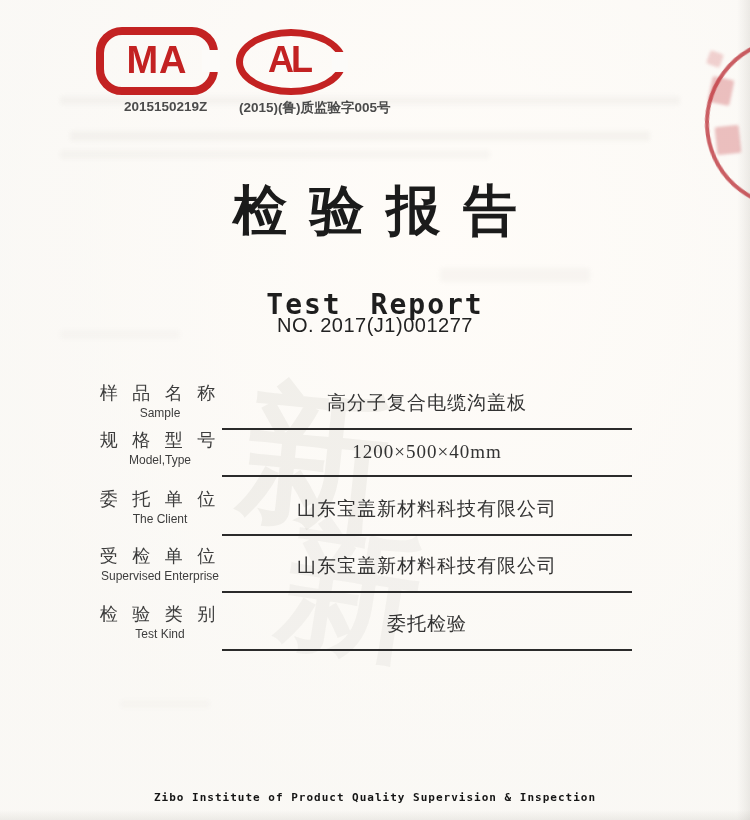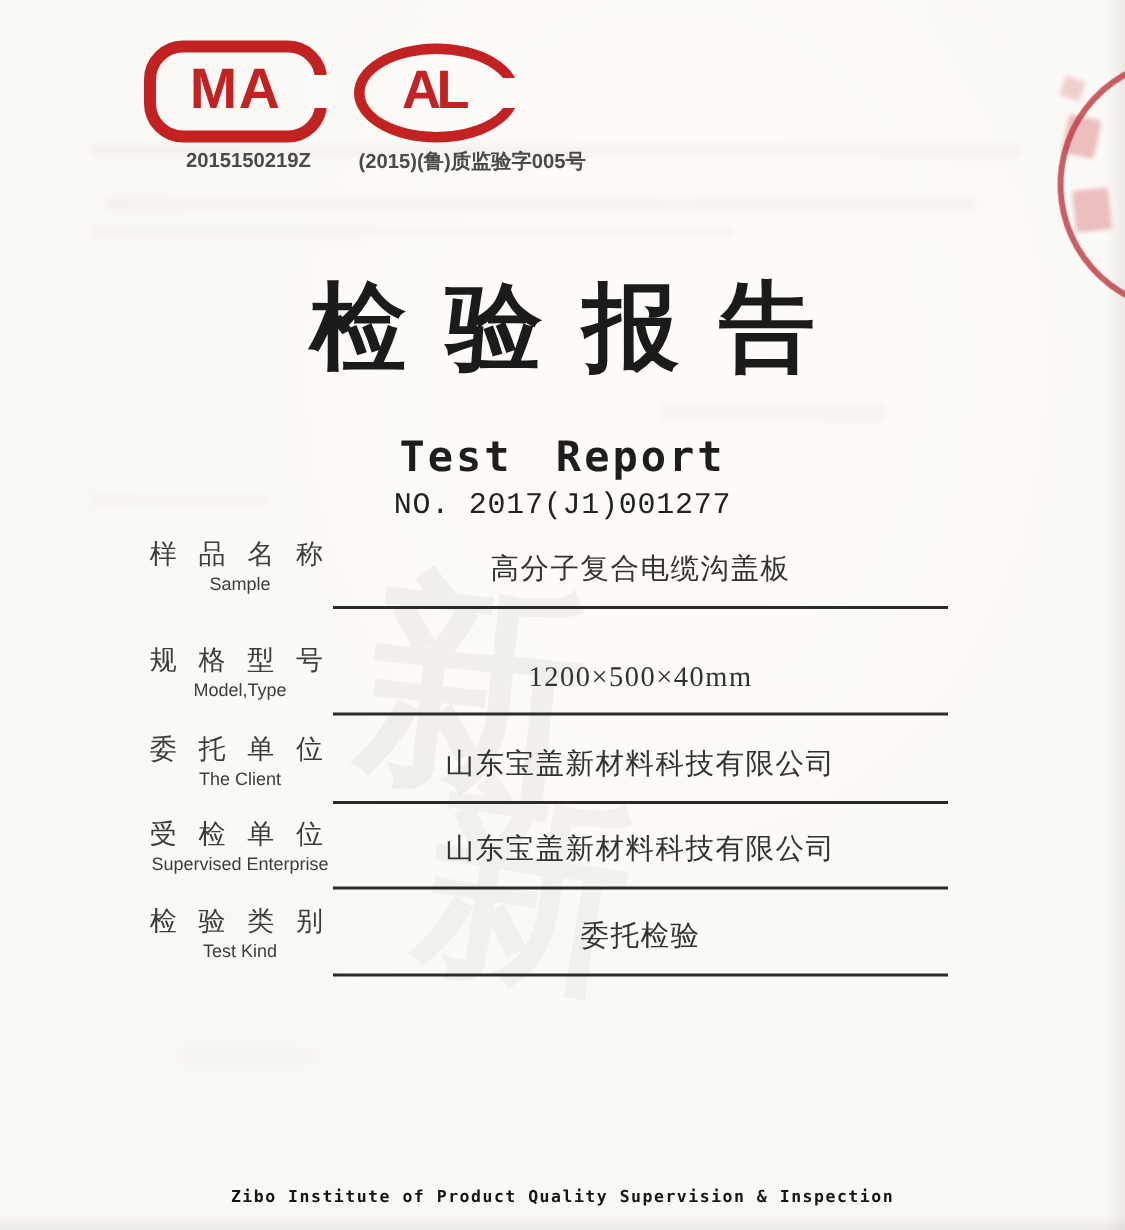--- a/index.html
+++ b/index.html
@@ -59,42 +59,42 @@
   .seal{position:absolute;width:172px;height:172px;right:-127px;top:37px;
     border:4px solid rgba(186,42,50,0.75);border-radius:50%;
     transform:rotate(-8deg);box-sizing:border-box;filter:blur(0.4px);}
   .seal-blot{position:absolute;background:rgba(196,52,58,0.30);filter:blur(1.5px);border-radius:2px;}
   .blot1{right:18px;top:78px;width:22px;height:26px;transform:rotate(12deg);}
   .blot2{right:10px;top:126px;width:24px;height:28px;transform:rotate(-6deg);}
   .blot3{right:28px;top:52px;width:14px;height:14px;transform:rotate(20deg);opacity:.7;}
 
   
   .title-cn{position:absolute;left:0;top:175px;width:100%;text-align:center;
-    font-family:"Liberation Sans",sans-serif;font-weight:700;font-size:64px;
+    font-family:"Liberation Sans",sans-serif;font-weight:700;font-size:54px;
     letter-spacing:0.42em;text-indent:0.42em;color:#1b1b1b;}
   .title-en{position:absolute;left:0;top:288px;width:100%;text-align:center;
     font-family:"DejaVu Sans Mono","Liberation Mono",monospace;font-weight:700;
     font-size:28px;letter-spacing:2px;word-spacing:10px;color:#1e1e1e;}
-  .report-no{position:absolute;left:0;top:326px;width:100%;text-align:center;
-    font-family:Liberation Mono, monospace;font-weight:500;
+  .report-no{position:absolute;left:0;top:314px;width:100%;text-align:center;
+    font-family:Liberation Sans, sans-serif;font-weight:500;
     font-size:20px;letter-spacing:0.5px;color:#222;}
 
   
   .row{position:absolute;left:0;width:100%;height:53px;}
   .row .label{position:absolute;left:84px;width:152px;text-align:center;top:4px;}
   .row .label-cn{font-size:18px;letter-spacing:5px;color:#3d3d3d;
     font-family:"Liberation Serif",serif;white-space:nowrap;}
   .row .label-en{font-size:12px;color:#3d3d3d;margin-top:1px;
     font-family:"Liberation Sans",sans-serif;white-space:nowrap;}
   .row .value{position:absolute;left:222px;width:410px;bottom:14px;
     text-align:center;font-size:19px;letter-spacing:1px;color:#333;
     font-family:"Liberation Serif",serif;white-space:nowrap;}
   .row .underline{position:absolute;left:222px;width:410px;bottom:0;height:2px;
     background:#2b2b2b;}
-  .row1{top:353px;} .row2{top:424px;} .row3{top:483px;} .row4{top:540px;} .row5{top:598px;}
+  .row1{top:377px;} .row2{top:424px;} .row3{top:483px;} .row4{top:540px;} .row5{top:598px;}
 
   
   .footer-cn{position:absolute;left:0;top:730px;width:100%;text-align:center;
     font-family:"Liberation Serif",serif;font-weight:700;font-size:28px;
     letter-spacing:5px;color:#222;}
   .footer-en{position:absolute;left:0;top:791px;width:100%;text-align:center;
     font-family:"DejaVu Sans Mono","Liberation Mono",monospace;font-weight:700;
     font-size:11px;letter-spacing:1px;color:#151515;white-space:nowrap;}
 </style>
 </head>

